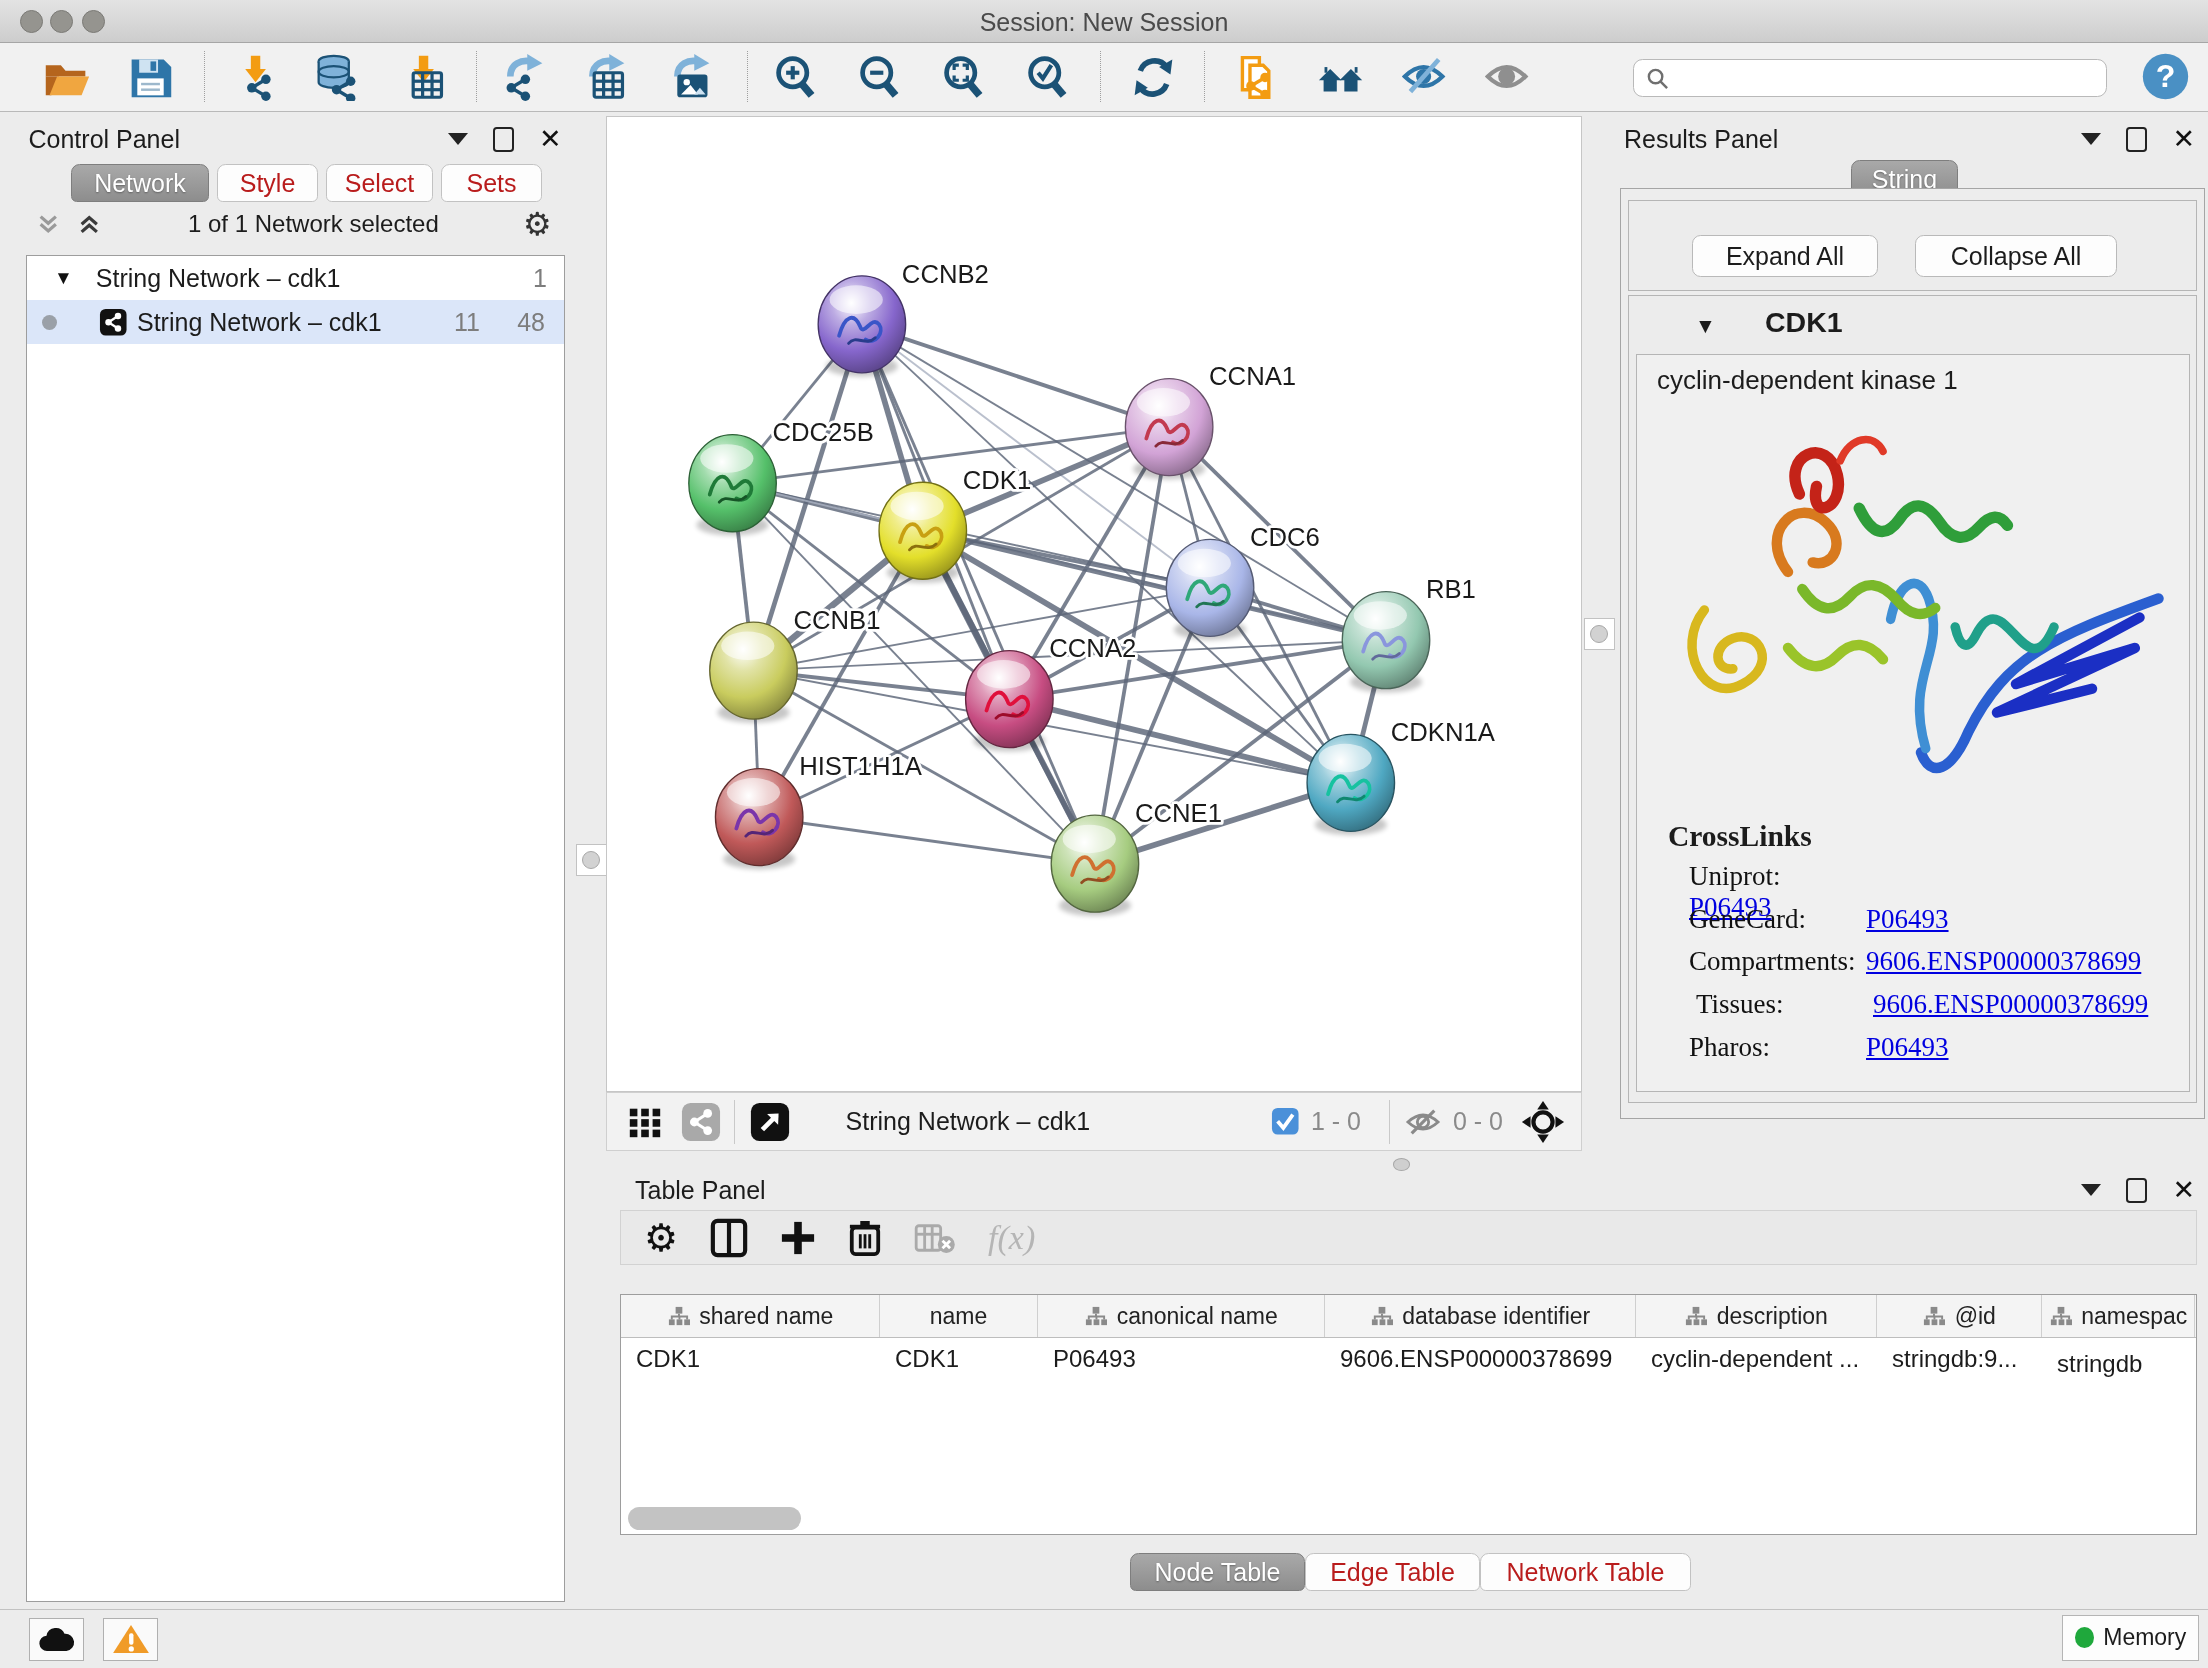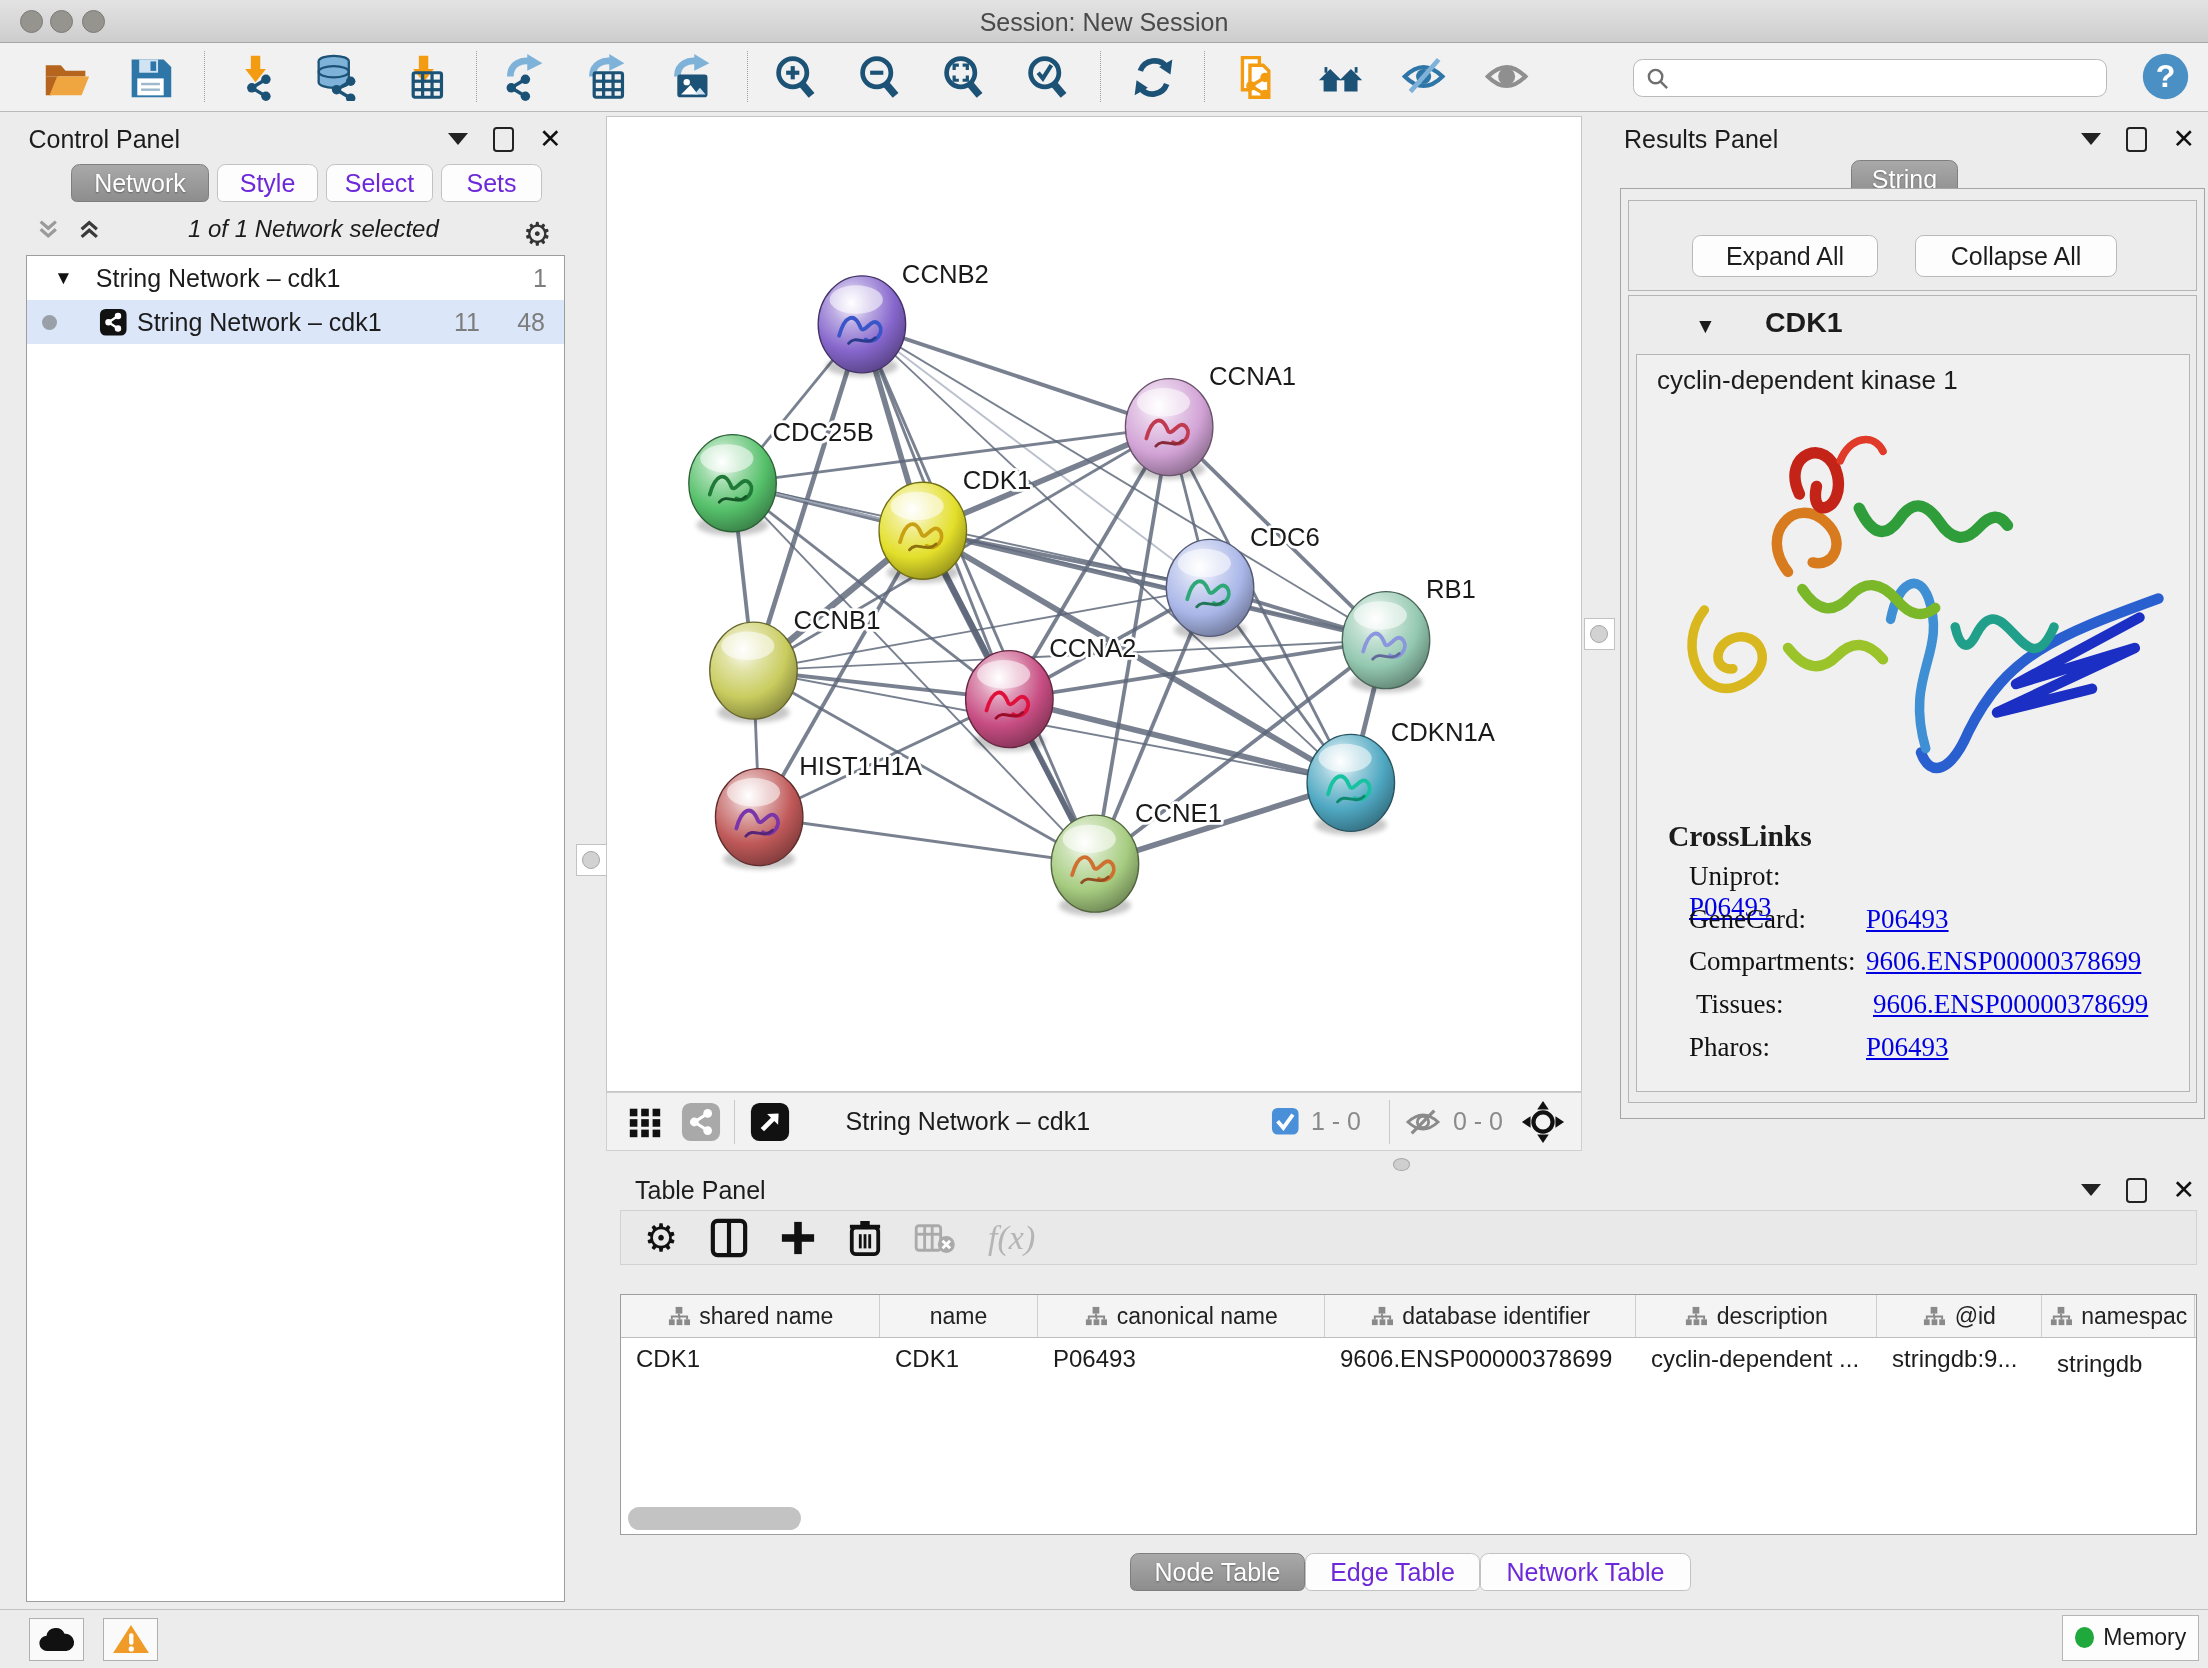--- a/index.html
+++ b/index.html
@@ -23,27 +23,27 @@
     font-family:"Liberation Sans","DejaVu Sans",sans-serif;}
 
   
   .panel-title{font-size:25px;color:#1c1c1c;}
   .panel-icons{display:flex;gap:25px;align-items:center;}
   .tri{width:0;height:0;border-left:10.5px solid transparent;border-right:10.5px solid transparent;border-top:12.4px solid #222;}
   .float-ico{width:17px;height:21px;border:2.9px solid #222;border-radius:3.8px;}
   .close-ico{font-size:27px;font-weight:bold;color:#111;line-height:21px;}
 
   .tab{height:38px;display:flex;align-items:center;justify-content:center;font-size:25px;
-    background:#fdfdfd;border:1px solid #c2c2c2;border-radius:8.6px 8.6px 5.7px 5.7px;box-sizing:border-box;color:#6d28d9;}
+    background:#fdfdfd;border:1px solid #c2c2c2;border-radius:8.6px 8.6px 5.7px 5.7px;box-sizing:border-box;color:#b91c1c;}
   .tab.sel{background:linear-gradient(#a9a9a9,#8d8d8d);color:#fff;border-color:#7e7e7e;text-shadow:0 1px 1.9px rgba(0,0,0,.35);}
 
   
   .cp-header{left:28.5px;top:124px;width:533px;height:30px;display:flex;justify-content:space-between;align-items:center;}
   .cp-tabs{left:71px;top:164px;display:flex;gap:8px;}
-  .cp-info{left:26px;top:215px;width:537px;height:36px;display:flex;font-style:italic;}
+  .cp-info{left:26px;top:206px;width:537px;height:36px;display:flex;align-items:center;}
   .cp-tree{left:26px;top:255px;width:537px;height:1345px;background:#fff;border:1px solid #9d9d9d;}
   .tree-row{position:relative;height:44px;display:flex;align-items:center;font-size:25px;}
   .tree-row.sel{background:#dbe6f9;}
   .tree-count{position:absolute;color:#7d7d7d;font-size:25px;}
 
   
   .canvas{left:606px;top:116px;width:976px;height:976px;background:#fff;border:1px solid #c6c6c6;box-sizing:border-box;}
   .net-toolbar{left:606px;top:1092px;width:976px;height:59px;background:#f2f2f2;
     border:1px solid #cfcfcf;box-sizing:border-box;display:flex;align-items:center;}
   .ntb-sep{width:0;height:44px;border-left:1px solid #c9c9c9;margin:0 13.3px;}

